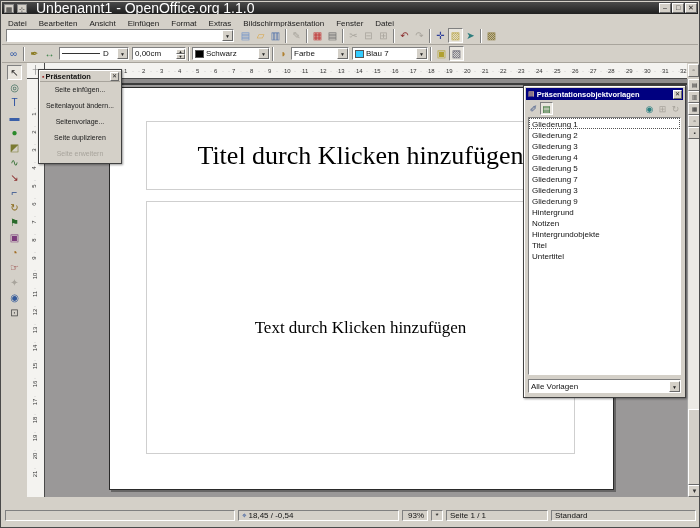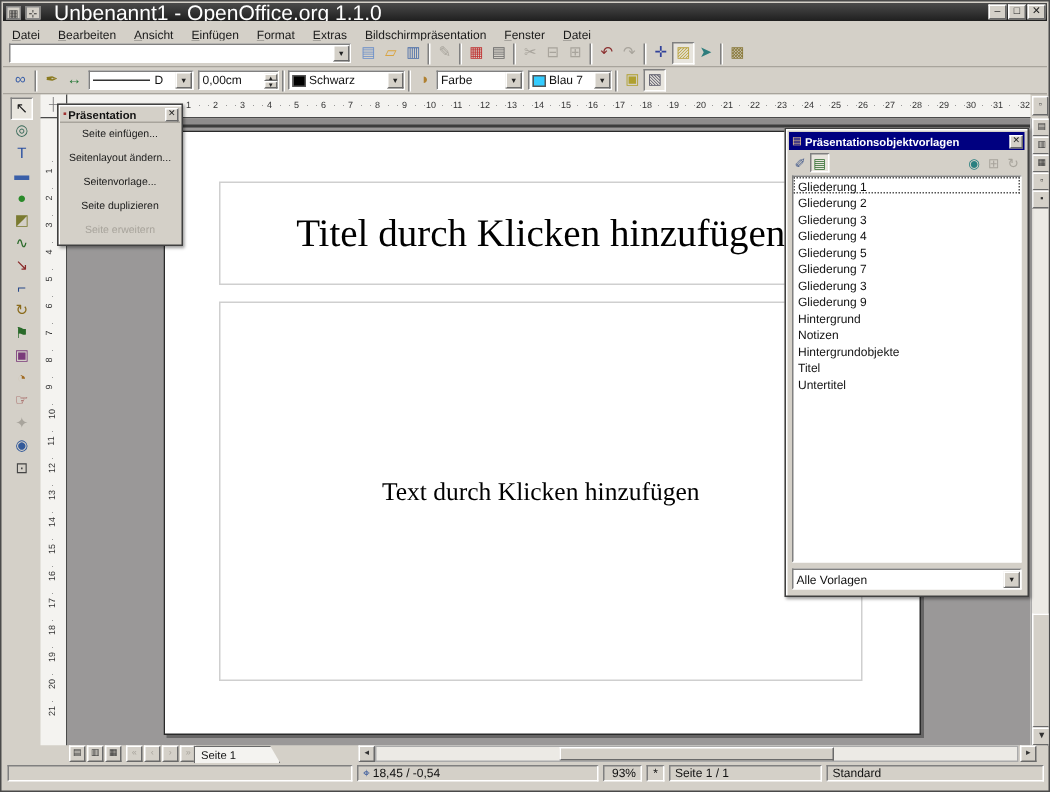--- a/index.html
+++ b/index.html
@@ -224,21 +224,21 @@
       <span class="drop-btn">▼</span>
     </span>
     <span class="tsep"></span>
     <span class="icon-btn" style="color: rgb(176, 128, 48);">◗</span>
     <span class="combo" style="width:58px;">
       <span class="cbody">
           <span>Farbe</span>
         </span>
       <span class="drop-btn">▼</span>
     </span>
-    <span class="combo" style="width:56px;margin-left:3px;">
+    <span class="combo" style="width:76px;margin-left:3px;">
       <span class="cbody">
           <span class="swatch" id="fill-swatch" style="background: rgb(51, 204, 255);"></span>
         <span>Blau 7</span>
         </span>
       <span class="drop-btn">▼</span>
     </span>
     <span class="tsep"></span>
     <span id="obj-icons-right" style="display:flex;align-items:center;">
         <span class="icon-btn" style="color: rgb(176, 160, 48);">▣</span>
         <span class="icon-btn pressed" style="color: rgb(85, 85, 102);">▧</span>
@@ -479,30 +479,20 @@
         <div class="sbtn">▤</div>
         <div class="sbtn">▥</div>
         <div class="sbtn">▦</div>
         <div class="sbtn">▫</div>
         <div class="sbtn">▪</div>
       </div>
     <div class="vthumb"></div>
     <div class="sbtn vdown">▼</div>
   </div>
 
-  <div class="tabrow">
-    <span id="mode-btns"><span class="tb" style="left: 44px;">▤</span><span class="tb" style="left: 56px;">▥</span><span class="tb" style="left: 68px;">▦</span></span>
-    <span id="nav-btns"><span class="tb disabled" style="left: 82px;">«</span><span class="tb disabled" style="left: 94px;">‹</span><span class="tb disabled" style="left: 106px;">›</span><span class="tb disabled" style="left: 118px;">»</span></span>
-    <span class="page-tab">Seite 1</span>
-    <span class="tb" style="left:237px;">◂</span>
-    <span class="hs-track">
-      <span class="hs-thumb"></span>
-    </span>
-    <span class="tb" style="left:678px;">▸</span>
-  </div>
 
   <div class="statusbar">
     <span class="sfield" style="left:3px;width:230px;"></span>
     <span class="sfield" style="left:236px;width:161px;">
       <span class="sficon">⌖</span><span>18,45 / -0,54</span>
     </span>
     <span class="sfield" style="left:400px;width:26px;text-align:right;">93%</span>
     <span class="sfield" style="left:429px;width:12px;text-align:center;">*</span>
     <span class="sfield" style="left:444px;width:102px;">Seite 1 / 1</span>
     <span class="sfield" style="left:549px;width:145px;">Standard</span>

